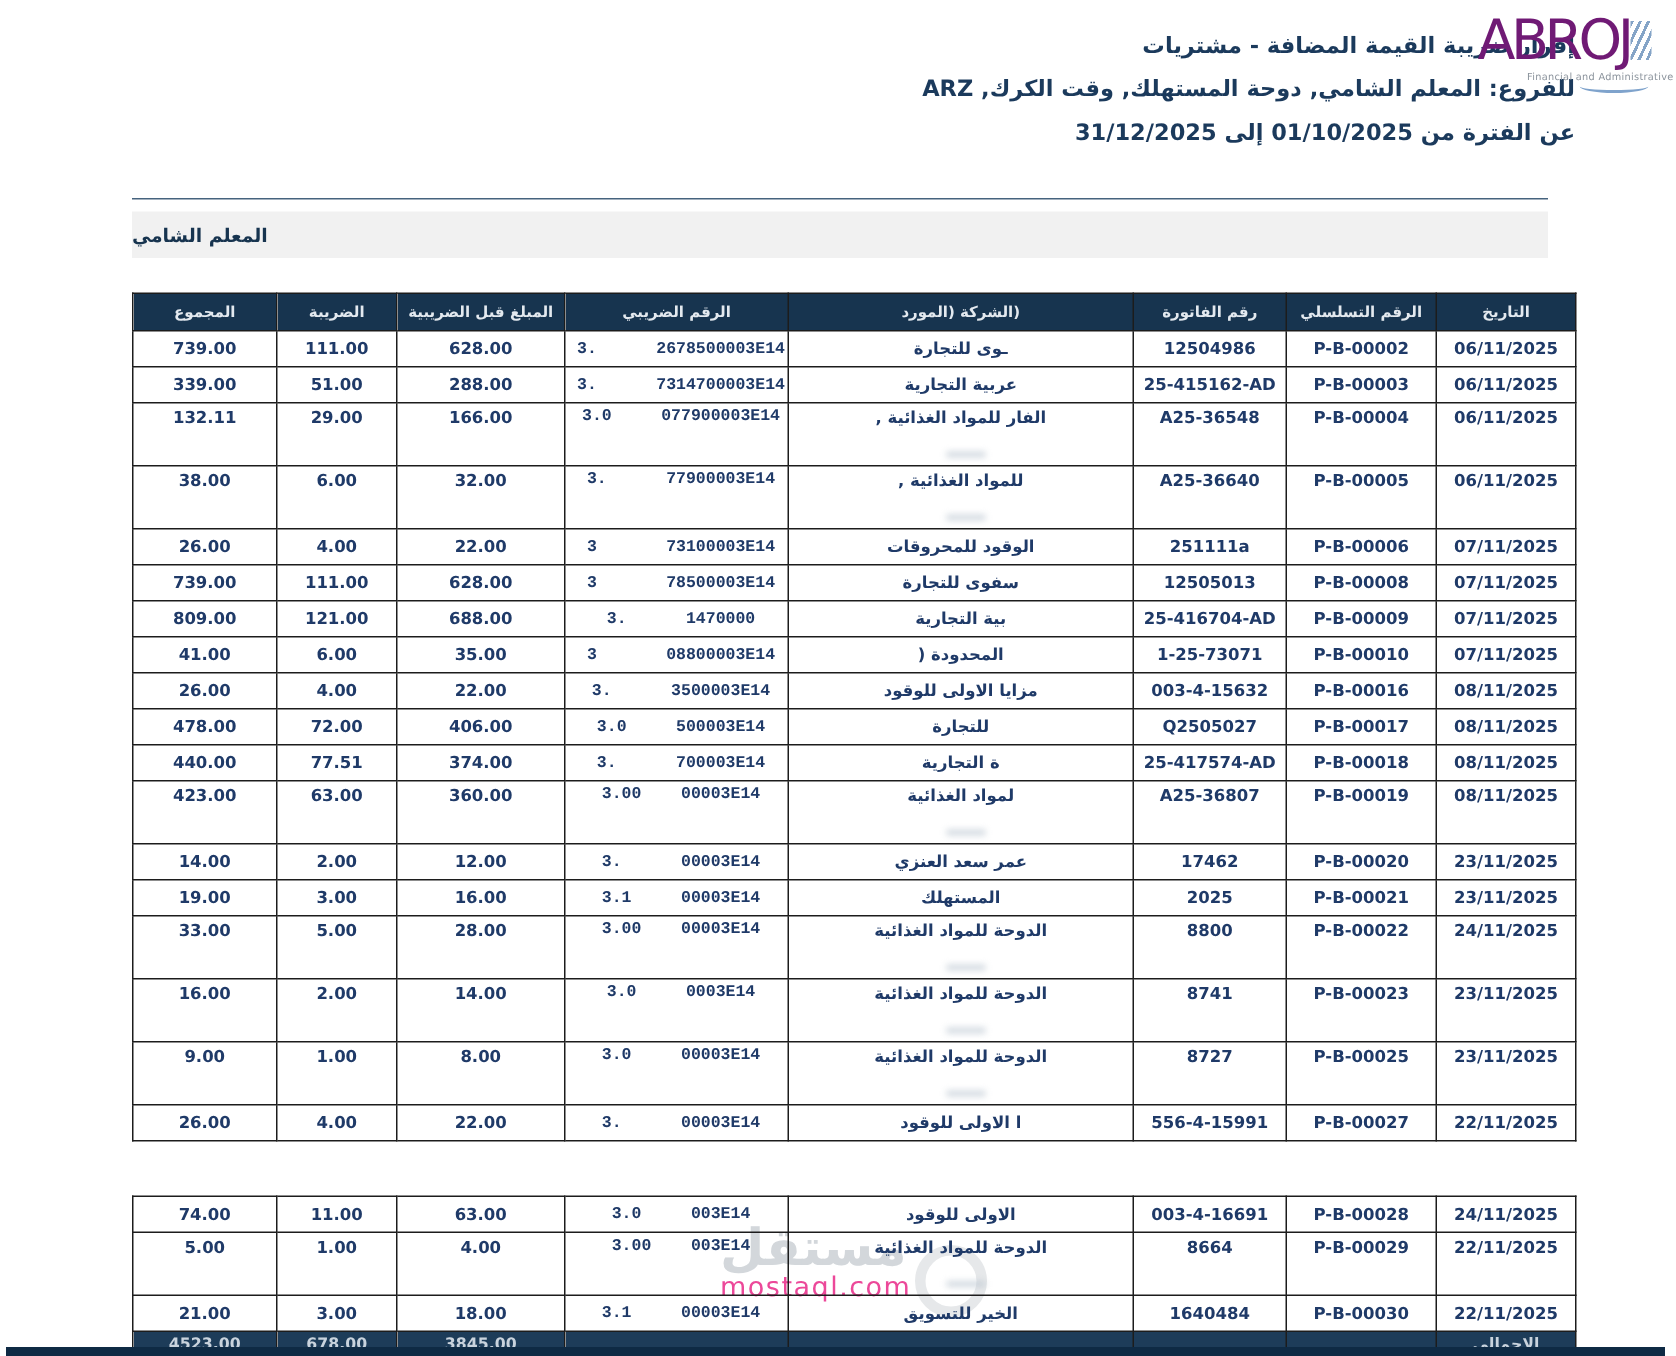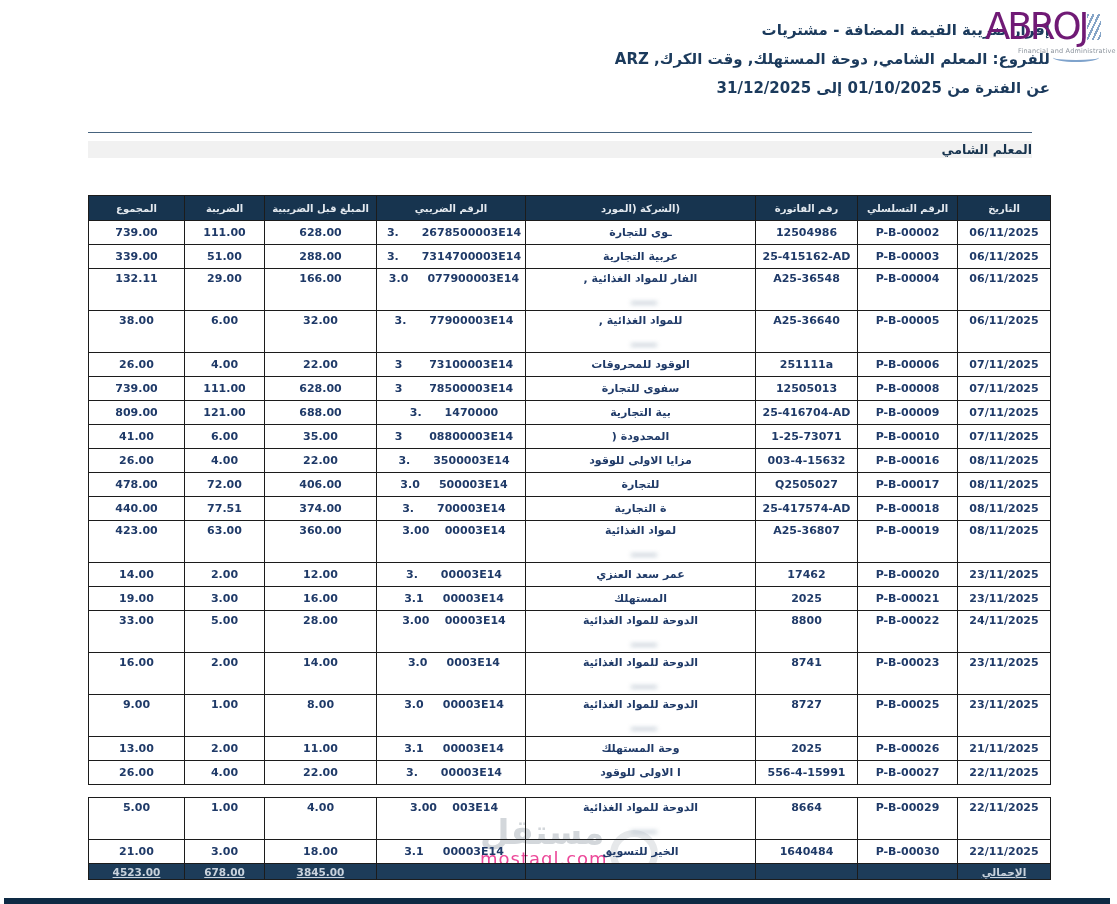--- a/index.html
+++ b/index.html
@@ -15,41 +15,41 @@
   .logo-text{font-size:37px;font-weight:400;letter-spacing:-3px;color:#701a75;line-height:38px;
              font-family:"DejaVu Sans",sans-serif;position:relative;}
   .logo-j-stripe{position:absolute;right:2px;top:6px;width:14px;height:26px;
       background:repeating-linear-gradient(115deg,#6f94bd 0 2px,transparent 2px 5px);opacity:.85;}
   .logo-tagline{font-size:6.5px;color:#8b939c;letter-spacing:.2px;margin-top:1px;white-space:nowrap;margin-left:33px;}
   .logo-swoosh{width:46px;height:7px;border-bottom:2px solid #7fa3cc;border-radius:50%;
                margin-left:68px;margin-top:-2px;}
 
   
   .divider{position:absolute;top:132px;left:88px;width:944px;border-top:1.5px solid #46637e;}
-  .section-bar{position:absolute;top:141px;left:88px;width:944px;height:17px;background:#f1f1f1;
-               display:flex;align-items:center;justify-content:flex-end;}
+  .section-bar{position:absolute;top:141px;left:88px;width:944px;height:31px;background:#f1f1f1;
+               display:flex;align-items:center;justify-content:flex-start;}
   .section-title{font-size:12.5px;font-weight:bold;color:#17344f;direction:rtl;}
 
   
   .watermark{position:absolute;top:812px;left:480px;color:#d7dbdf;text-align:left;z-index:0;}
   .wm-ar{font-size:34px;font-weight:bold;direction:rtl;color:#d3d7db;}
   .wm-en{font-size:18px;color:#ec4899;margin-top:-4px;letter-spacing:1px;}
   .wm-circle{position:absolute;left:130px;top:18px;width:34px;height:34px;border-radius:50%;
              border:7px solid #e6e8ea;}
 
   
   table.vat{position:absolute;left:88px;border-collapse:collapse;table-layout:fixed;width:962px;z-index:1;}
   #table1{top:195px;padding-left:12px;}
   #table2{top:797px;}
   table.vat th,table.vat td{border:1px solid #1c1c1c;overflow:hidden;}
   table.vat th{background:#17344f;color:#e3e9ef;font-size:10px;font-weight:bold;height:22px;direction:rtl;}
   table.vat td{height:21px;font-size:11px;font-weight:bold;color:#1f3a68;text-align:center;
                vertical-align:middle;background:transparent;}
   tr.tall td{height:37px;vertical-align:top;padding-top:3px;}
-  td.c-taxno{text-align:left;padding-left:7px;white-space:pre;font-size:10.5px;}
+  td.c-taxno{text-align:left;padding-left:7px;white-space:pre;font-size:10.5px;font-family:Liberation Mono, monospace;}
   td.c-company{direction:rtl;font-size:10.5px;position:relative;}
   .smudge{position:absolute;left:46%;bottom:5px;width:26px;height:4px;background:#b9c4cf;
           filter:blur(2px);opacity:.65;}
   tr.total-row td{background:#1d3c59;color:#c9d3dd;height:13px;font-size:10.5px;border-color:#1c1c1c;text-decoration:underline;}
   tr.total-row td.t-label{direction:rtl;}
 
   
   .bottom-bar{position:absolute;top:898px;left:4px;width:1106px;height:6px;background:#0e2a44;z-index:2;}
 </style>
 </head>
@@ -269,30 +269,20 @@
           <td>9.00</td>
           <td>1.00</td>
           <td>8.00</td>
           <td class="c-taxno">3.0     00003E14</td>
           <td class="c-company"><div class="smudge"></div>الدوحة للمواد الغذائية</td>
           <td>8727</td>
           <td>P-B-00025</td>
           <td>23/11/2025</td>
         </tr>
         <tr>
-          <td>13.00</td>
-          <td>2.00</td>
-          <td>11.00</td>
-          <td class="c-taxno">3.1     00003E14</td>
-          <td class="c-company">وحة المستهلك</td>
-          <td>2025</td>
-          <td>P-B-00026</td>
-          <td>21/11/2025</td>
-        </tr>
-        <tr>
           <td>26.00</td>
           <td>4.00</td>
           <td>22.00</td>
           <td class="c-taxno">3.      00003E14</td>
           <td class="c-company">ا الاولى للوقود</td>
           <td>556-4-15991</td>
           <td>P-B-00027</td>
           <td>22/11/2025</td>
         </tr>
       </tbody>
@@ -303,20 +293,30 @@
       <col style="width:96px">
         <col style="width:80px">
         <col style="width:112px">
         <col style="width:149px">
       <col style="width:230px">
         <col style="width:102px">
         <col style="width:100px">
         <col style="width:93px">
     </colgroup>
     <tbody id="t2-body">
+        <tr>
+          <td>74.00</td>
+          <td>11.00</td>
+          <td>63.00</td>
+          <td class="c-taxno">3.0     003E14</td>
+          <td class="c-company">الاولى للوقود</td>
+          <td>003-4-16691</td>
+          <td>P-B-00028</td>
+          <td>24/11/2025</td>
+        </tr>
         <tr class="tall">
           <td>5.00</td>
           <td>1.00</td>
           <td>4.00</td>
           <td class="c-taxno">3.00    003E14</td>
           <td class="c-company"><div class="smudge"></div>الدوحة للمواد الغذائية</td>
           <td>8664</td>
           <td>P-B-00029</td>
           <td>22/11/2025</td>
         </tr>

